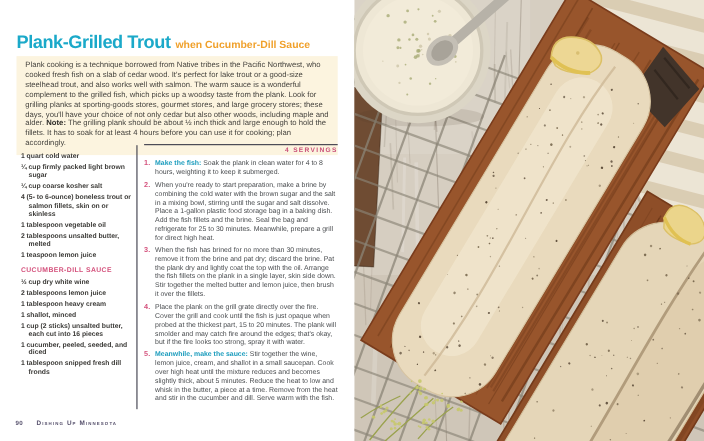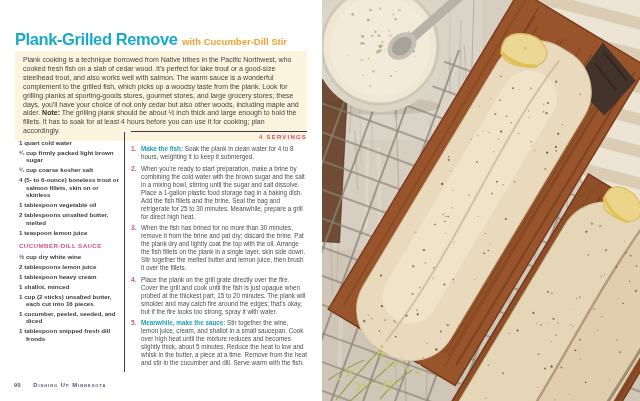--- a/index.html
+++ b/index.html
@@ -45,22 +45,22 @@
   .page-right svg { display:block; }
 </style>
 </head>
 <body>
 
 <div class="spread">
 
   <div class="page-left">
 
     <div class="title-block">
-      <span class="t-main">Plank-Grilled Remove</span>
-      <span class="t-sub">with Cucumber-Dill Stir</span>
+      <span class="t-main">Plank-Grilled Trout</span>
+      <span class="t-sub">when Cucumber-Dill Sauce</span>
     </div>
 
     <div class="intro"><span>Plank cooking is a technique borrowed from Native tribes in the Pacific Northwest, who cooked fresh fish on a slab of cedar wood. It's perfect for lake trout or a good-size steelhead trout, and also works well with salmon. The warm sauce is a wonderful complement to the grilled fish, which picks up a woodsy taste from the plank. Look for grilling planks at sporting-goods stores, gourmet stores, and large grocery stores; these days, you'll have your choice of not only cedar but also other woods, including maple and alder. </span><b class="note">Note:</b><span> The grilling plank should be about ½ inch thick and large enough to hold the fillets. It has to soak for at least 4 hours before you can use it for cooking; plan accordingly.</span></div>
 
     <div class="col-ing">
       <ul>
           <li>1 quart cold water</li>
           <li>¼ cup firmly packed light brown sugar</li>
           <li>¼ cup coarse kosher salt</li>
           <li>4 (5- to 6-ounce) boneless trout or salmon fillets, skin on or skinless</li>

